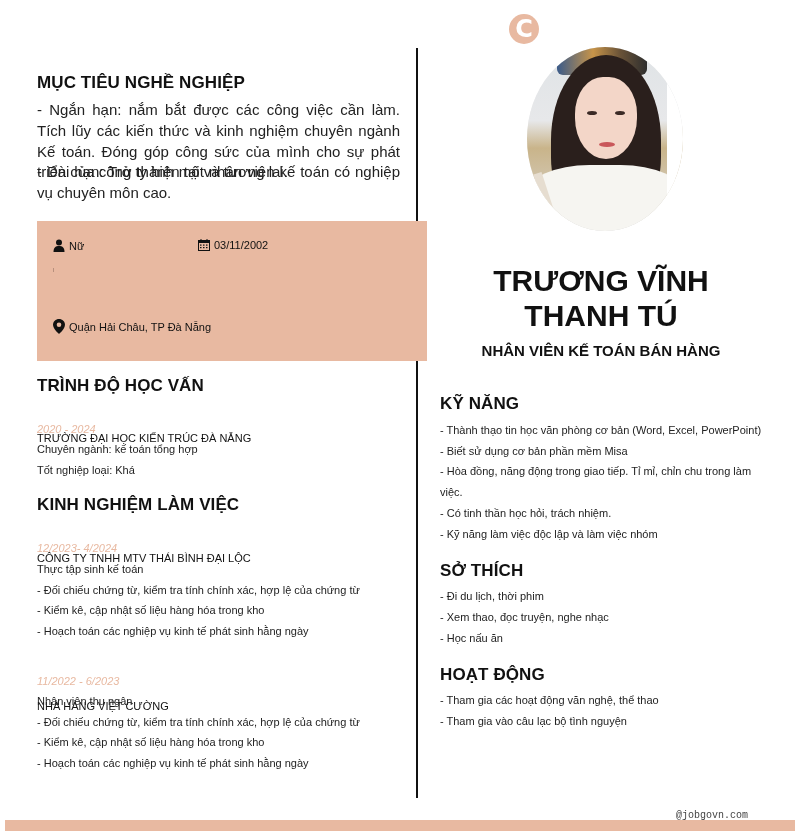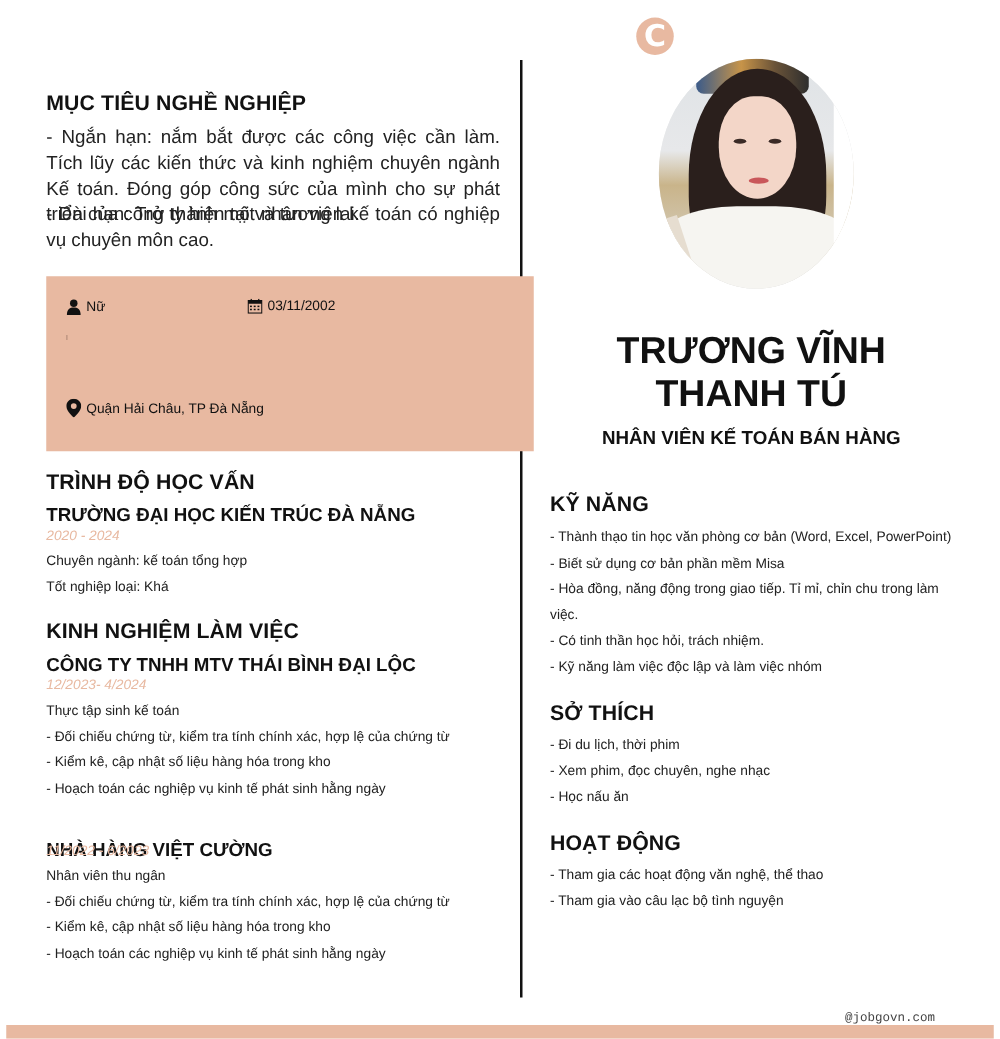--- a/index.html
+++ b/index.html
@@ -25,21 +25,21 @@
   .divider { position: absolute; left: 416px; top: 48px; width: 2px; height: 750px; background: #111; }
 
   .sec-h { position: absolute; font-family: "Liberation Sans", sans-serif; font-weight: bold; font-size: 17px; color: #111; letter-spacing: 0.1px; }
   .para { position: absolute; font-size: 15px; line-height: 20.8px; color: #222; text-align: justify; }
 
   .info-box { position: absolute; left: 37px; top: 221px; width: 390px; height: 140px; background: #e8b9a1; }
   .info-item { position: absolute; display: flex; align-items: center; font-size: 11px; color: #111; }
   .info-item svg { margin-right: 4px; }
   .tick { position: absolute; left: 16px; top: 47px; width: 1px; height: 4px; background: #b7907d; }
 
-  .edu-name { position: absolute; font-weight: bold; font-size: 15px; color: #111; }
+  .edu-name { position: absolute; font-weight: normal; font-size: 11px; color: #111; margin-top: 28px; }
   .date { position: absolute; font-style: italic; font-size: 11px; color: #e8b9a1; }
   .line { position: absolute; font-size: 11px; color: #222; white-space: nowrap; }
 
   .name { position: absolute; left: 440px; width: 322px; text-align: center; font-weight: bold; font-size: 30px; color: #111; line-height: 36px; }
   .role { position: absolute; left: 440px; width: 322px; text-align: center; font-weight: bold; font-size: 15px; color: #111; }
 
   .footer-text { position: absolute; left: 676px; top: 810px; font-family: "Liberation Mono", monospace; font-size: 10px; color: #444; }
   .footer-bar { position: absolute; left: 5px; top: 820px; width: 790px; height: 11px; background: #e8b9a1; }
 </style>
 </head>
@@ -132,21 +132,21 @@
 <div class="sec-h" style="left:440px; top:394px;">KỸ NĂNG</div>
 <div class="line" style="left:440px; top:424px;"> - Thành thạo tin học văn phòng cơ bản (Word, Excel, PowerPoint)</div>
 <div class="line" style="left:440px; top:445px;"> - Biết sử dụng cơ bản phần mềm Misa</div>
 <div class="line" style="left:440px; top:465px;"> - Hòa đồng, năng động trong giao tiếp. Tỉ mỉ, chỉn chu trong làm</div>
 <div class="line" style="left:440px; top:486px;">việc.</div>
 <div class="line" style="left:440px; top:507px;"> - Có tinh thần học hỏi, trách nhiệm.</div>
 <div class="line" style="left:440px; top:528px;"> - Kỹ năng làm việc độc lập và làm việc nhóm</div>
 
 <div class="sec-h" style="left:440px; top:561px;">SỞ THÍCH</div>
 <div class="line" style="left:440px; top:590px;"> - Đi du lịch, thời phim</div>
-<div class="line" style="left:440px; top:611px;"> - Xem phim, đọc chuyên, nghe nhạc</div>
+<div class="line" style="left:440px; top:611px;"> - Xem thao, đọc truyện, nghe nhạc</div>
 <div class="line" style="left:440px; top:632px;"> - Học nấu ăn</div>
 
 <div class="sec-h" style="left:440px; top:665px;">HOẠT ĐỘNG</div>
 <div class="line" style="left:440px; top:694px;"> - Tham gia các hoạt động văn nghệ, thể thao</div>
 <div class="line" style="left:440px; top:715px;"> - Tham gia vào câu lạc bộ tình nguyện</div>
 
 <div class="footer-text">@jobgovn.com</div>
 <div class="footer-bar"></div>
 
 </body></html>

